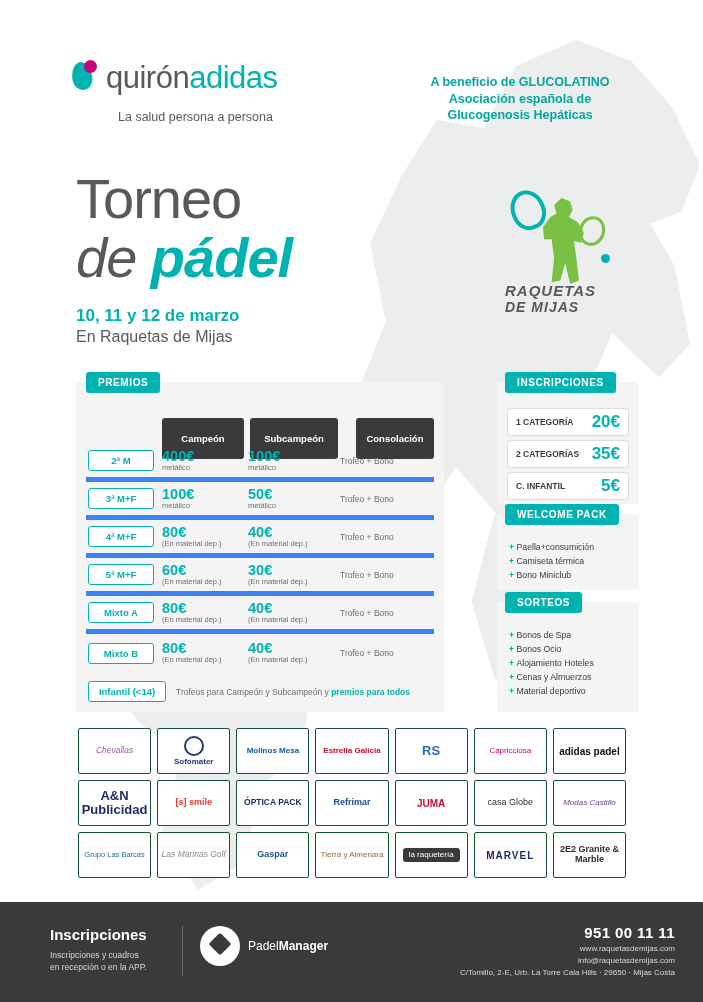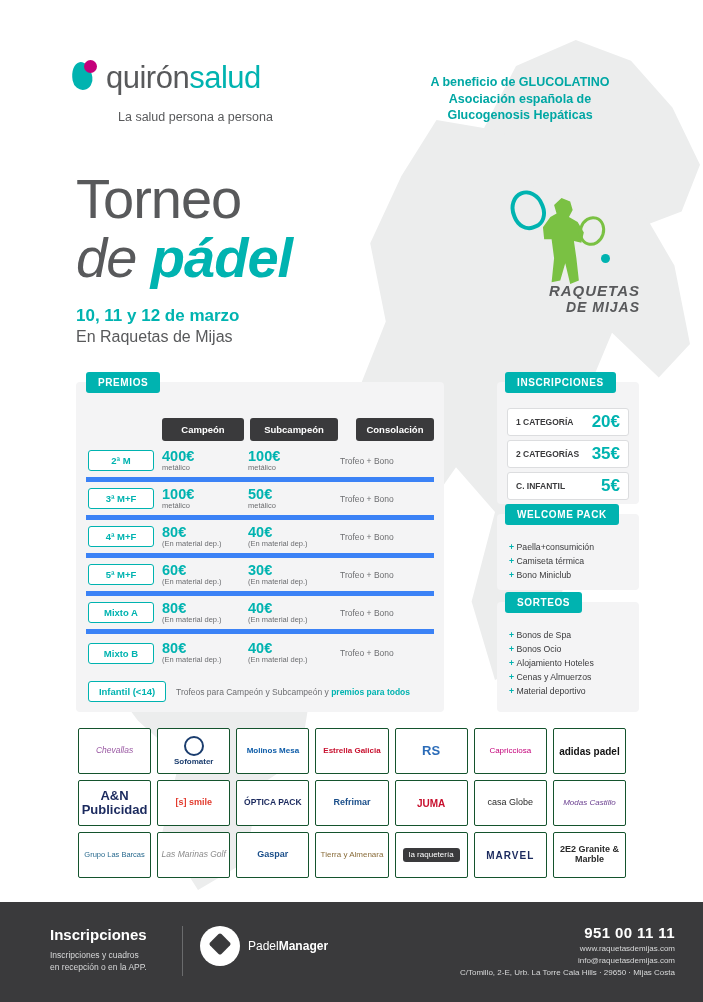--- a/index.html
+++ b/index.html
@@ -106,21 +106,21 @@
     position: absolute; left: 74px; top: 26px; width: 26px; height: 30px;
     border: 3px solid #7ac143; border-radius: 50%;
     transform: rotate(18deg);
   }
   .rdm .ball {
     position: absolute; left: 96px; top: 64px; width: 9px; height: 9px;
     border-radius: 50%; background: #00b3b0;
   }
   .rdm-text {
     position: absolute; left: 0; top: 92px; width: 135px;
-    text-align: right; color: #58595b;
+    text-align: left; color: #58595b;
     font-size: 15px; font-weight: bold; font-style: italic; letter-spacing: 1px;
     line-height: 1.15;
   }
   .rdm-text .l2 { font-size: 14px; }
 
   
   .premios-panel {
     position: absolute; left: 76px; top: 382px;
     width: 368px; height: 330px;
     background: #f4f4f5; border-radius: 4px;
@@ -132,21 +132,21 @@
     padding: 5px 12px; border-radius: 3px;
   }
   .premios-tag { position: absolute; left: 10px; top: -10px; }
   .col-head-row {
     position: absolute; left: 86px; top: 36px;
     width: 272px; display: flex; gap: 6px;
   }
   .col-head {
     background: #3a3a3c; color: #fff;
     font-size: 9.5px; font-weight: bold;
-    padding: 6px 0; text-align: center; border-radius: 3px;
+    padding: 15px 0; text-align: center; border-radius: 3px;
   }
   .col-head.c1 { width: 84px; }
   .col-head.c2 { width: 90px; }
   .col-head.c3 { width: 80px; margin-left: 12px; }
 
   .prize-rows { position: absolute; left: 10px; top: 62px; width: 348px; }
   .prize-row {
     position: relative; height: 38px;
     border-bottom: 5px solid #3b82f6;
     display: flex; align-items: center;
@@ -276,21 +276,21 @@
   <div class="bg-silhouette sil-b"></div>
 
   <div class="header">
     <div class="logo-wrap">
       <div class="logo-row">
         <span class="logo-mark">
           <span class="drop"></span>
             <span class="dot"></span>
         </span>
         <span class="logo-text">
-          <span class="q">quirón</span><span class="s">salud</span>
+          <span class="q">quirón</span><span class="s">adidas</span>
         </span>
       </div>
       <div class="logo-tagline">La salud persona a persona</div>
     </div>
 
     <div class="benefit">
       <div class="l1">A beneficio de GLUCOLATINO</div>
       <div class="l2">Asociación española de</div>
       <div class="l3">Glucogenosis Hepáticas</div>
     </div>

